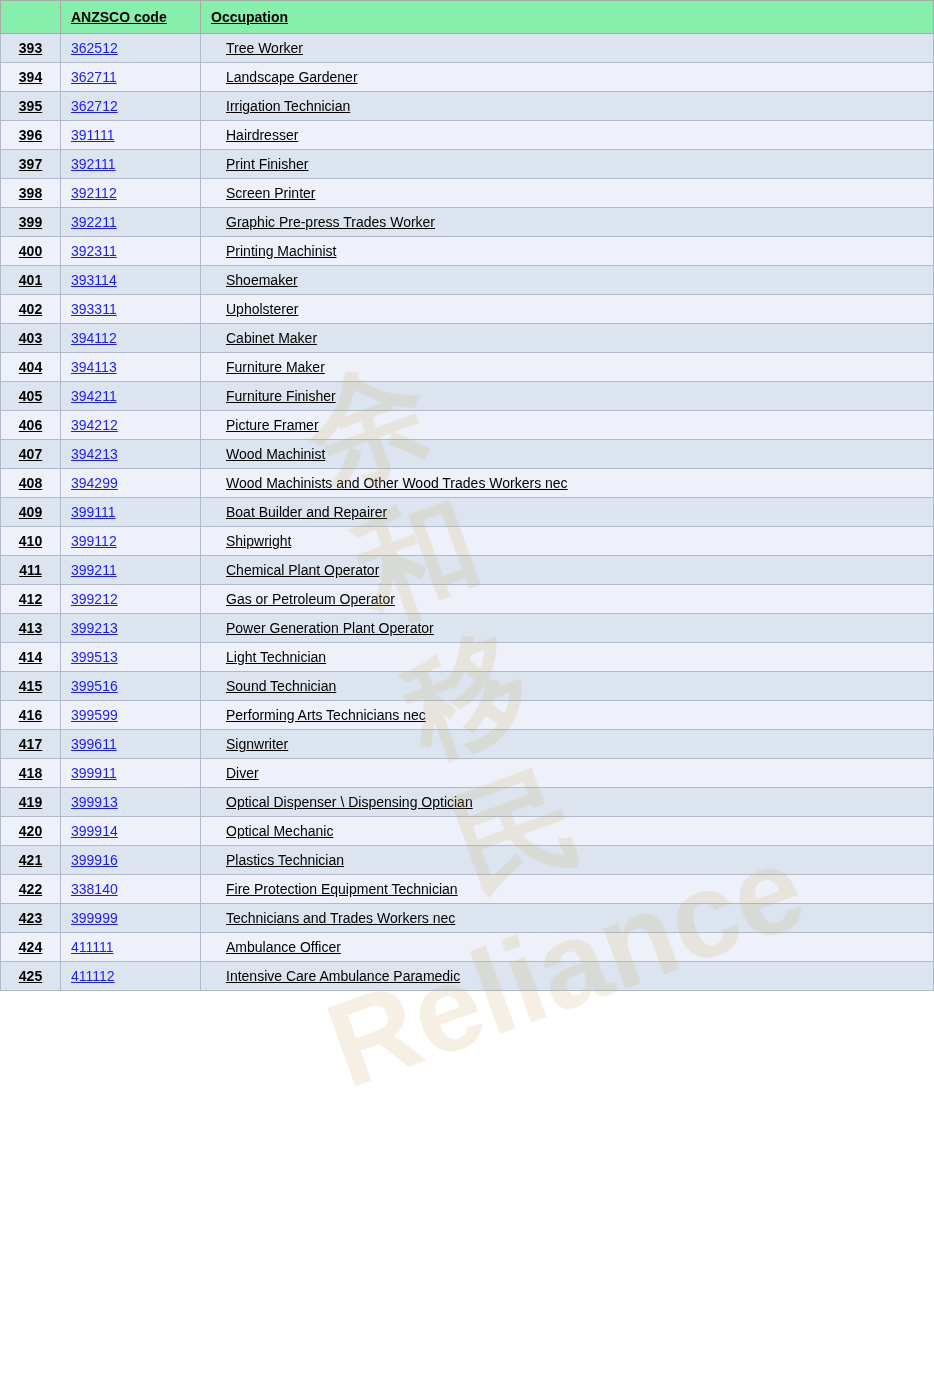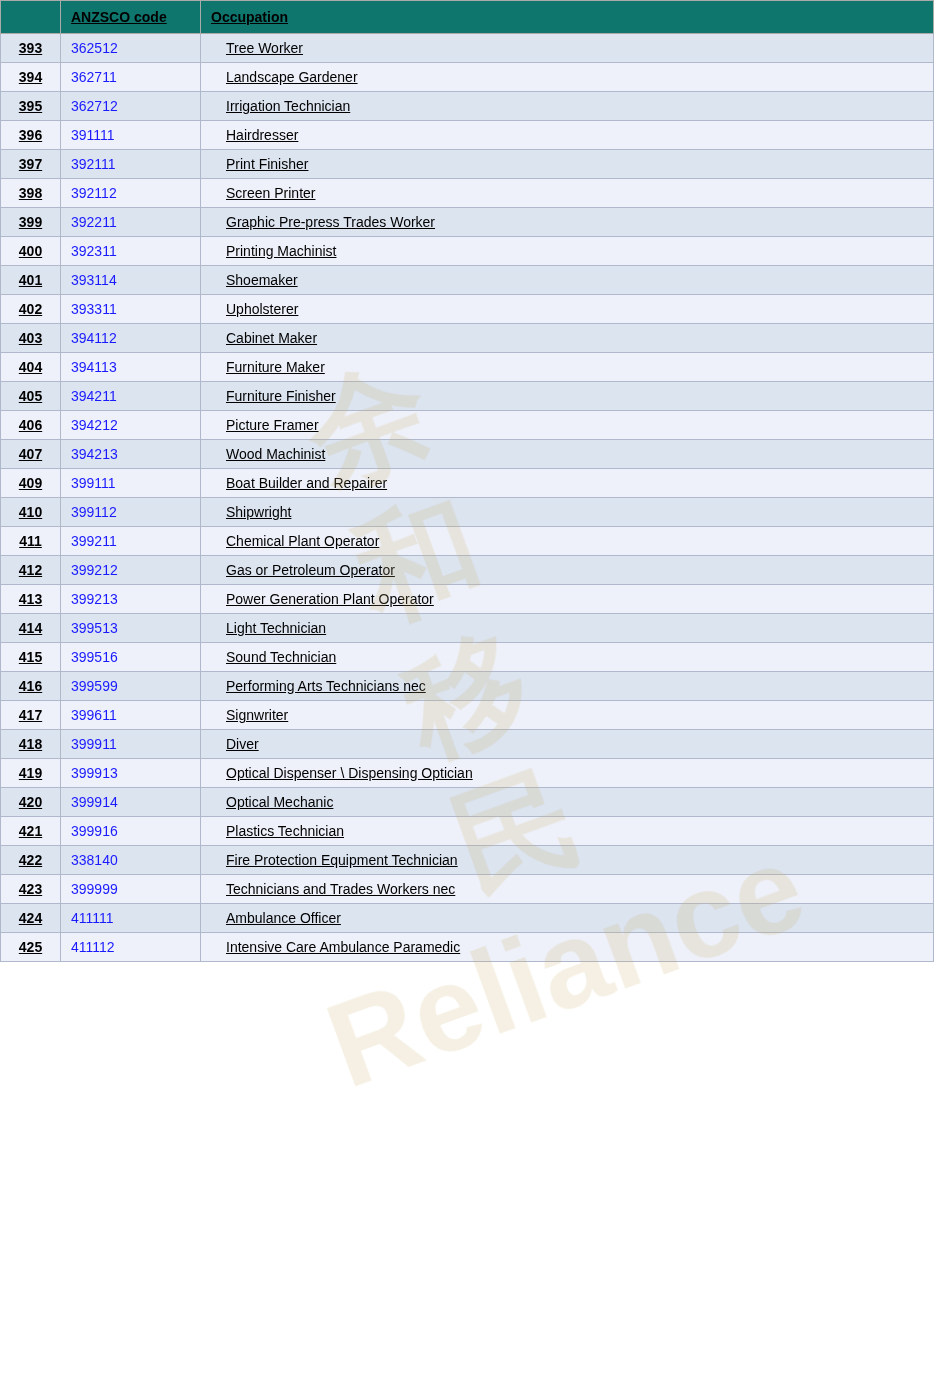--- a/index.html
+++ b/index.html
@@ -24,21 +24,21 @@
       line-height: 1.2;
       text-align: center;
     }
     table {
       width: 100%;
       border-collapse: collapse;
       position: relative;
       z-index: 1;
     }
     thead tr {
-      background-color: #0f766e;
+      background-color: #86efac;
     }
     thead th {
       padding: 8px 10px;
       text-align: left;
       color: #000;
       font-weight: bold;
       border: 1px solid #aaa;
       text-decoration: underline;
     }
     thead th.num-col {
@@ -59,20 +59,21 @@
       border: 1px solid #b0b8cc;
       color: #000;
     }
     tbody td.num-col {
       text-align: center;
       font-weight: bold;
       text-decoration: underline;
       width: 60px;
     }
     tbody td.code-col {
+      text-decoration: underline;
       color: #1a1aff;
       width: 140px;
     }
     tbody td.occ-col {
       text-decoration: underline;
       padding-left: 25px;
     }
   </style>
 </head>
 <body>
@@ -157,20 +158,25 @@
         <td class="num-col">406</td>
         <td class="code-col">394212</td>
         <td class="occ-col">Picture Framer</td>
       </tr>
       <tr>
         <td class="num-col">407</td>
         <td class="code-col">394213</td>
         <td class="occ-col">Wood Machinist</td>
       </tr>
       <tr>
+        <td class="num-col">408</td>
+        <td class="code-col">394299</td>
+        <td class="occ-col">Wood Machinists and Other Wood Trades Workers nec</td>
+      </tr>
+      <tr>
         <td class="num-col">409</td>
         <td class="code-col">399111</td>
         <td class="occ-col">Boat Builder and Repairer</td>
       </tr>
       <tr>
         <td class="num-col">410</td>
         <td class="code-col">399112</td>
         <td class="occ-col">Shipwright</td>
       </tr>
       <tr>

